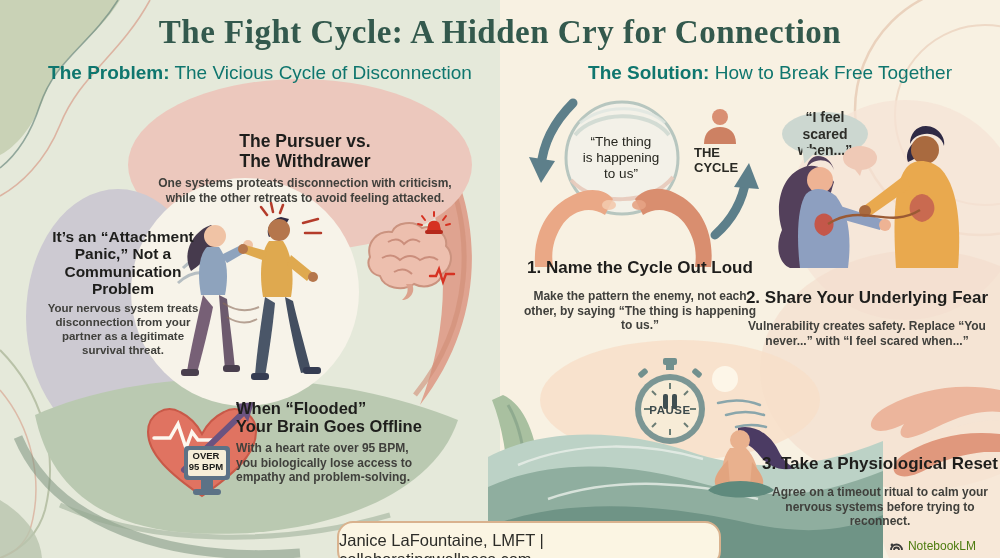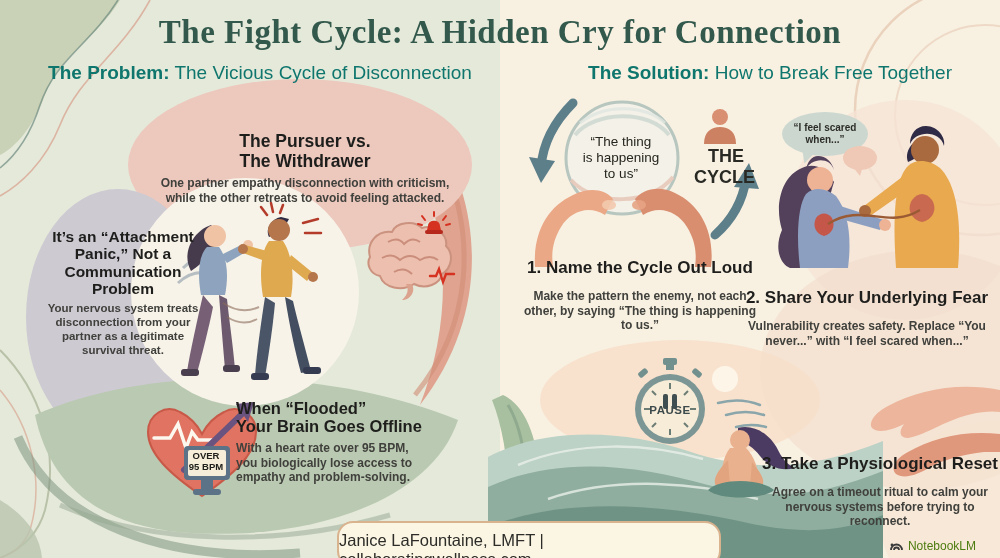--- a/index.html
+++ b/index.html
@@ -30,33 +30,33 @@
 
   .flooded{left:236px;top:399px;width:196px;text-align:left;}
   .flooded .card-title{font-size:16.5px;}
   .flooded .card-body{font-size:12px;margin-top:5px;width:182px;}
 
   .monitor-text{left:187px;top:450px;width:38px;text-align:center;
     font-weight:bold;font-size:9.5px;color:#20201d;line-height:1.2;}
 
   .cycle-quote{left:566px;top:134px;width:110px;text-align:center;
     font-weight:normal;font-size:13.5px;color:#26261f;line-height:1.2;}
-  .cycle-label{left:694px;top:146px;width:50px;text-align:right;
-    font-weight:bold;font-size:18px;color:#2a2a24;line-height:1.15;}
+  .cycle-label{left:694px;top:146px;width:50px;text-align:left;
+    font-weight:bold;font-size:13px;color:#2a2a24;line-height:1.15;}
 
   .step{text-align:center;}
   .step .card-title{font-size:17px;}
   .step .card-body{font-size:12px;margin-top:12px;}
   .step1{left:520px;top:258px;width:240px;}
   .step2{left:742px;top:288px;width:250px;}
   .step3{left:762px;top:454px;width:236px;}
 
   .bubble{left:782px;top:112px;width:86px;height:44px;background:#ccd7d0;
     border-radius:50%;display:flex;align-items:center;justify-content:center;
-    text-align:center;font-weight:bold;font-size:10px;color:#2d2d28;line-height:1.2;}
+    text-align:center;font-weight:bold;font-size:14px;color:#2d2d28;line-height:1.2;}
   .bubble-tail{left:800px;top:148px;width:0;height:0;border-left:6px solid transparent;
     border-right:10px solid transparent;border-top:16px solid #ccd7d0;
     transform:rotate(12deg);}
   .bubble-small{left:843px;top:146px;width:34px;height:24px;background:#efc9b6;
     border-radius:50%;}
   .bubble-small-tail{left:852px;top:166px;width:0;height:0;border-left:8px solid transparent;
     border-right:3px solid transparent;border-top:10px solid #efc9b6;}
 
   .pause-label{left:640px;top:404px;width:60px;text-align:center;
     font-weight:bold;font-size:11.5px;color:#3c4a4c;letter-spacing:.5px;}
@@ -284,21 +284,21 @@
   <div class="abs col-head solution">
     <span class="b">The Solution:</span><span> How to Break Free Together</span>
   </div>
 
   <div class="abs pursuer">
     <div class="card-title">
       <div>The Pursuer vs.</div>
       <div>The Withdrawer</div>
     </div>
     <div class="card-body">
-      <div>One partner empathy disconnection with criticism,</div>
+      <div>One systems proteats disconnection with criticism,</div>
       <div>while the other retreats to avoid feeling attacked.</div>
     </div>
   </div>
 
   <div class="abs attachment">
     <div class="card-title">It’s an “Attachment Panic,” Not a Communication Problem</div>
     <div class="card-body">Your nervous system treats disconnection from your partner as a legitimate survival threat.</div>
   </div>
 
   <div class="abs flooded">

